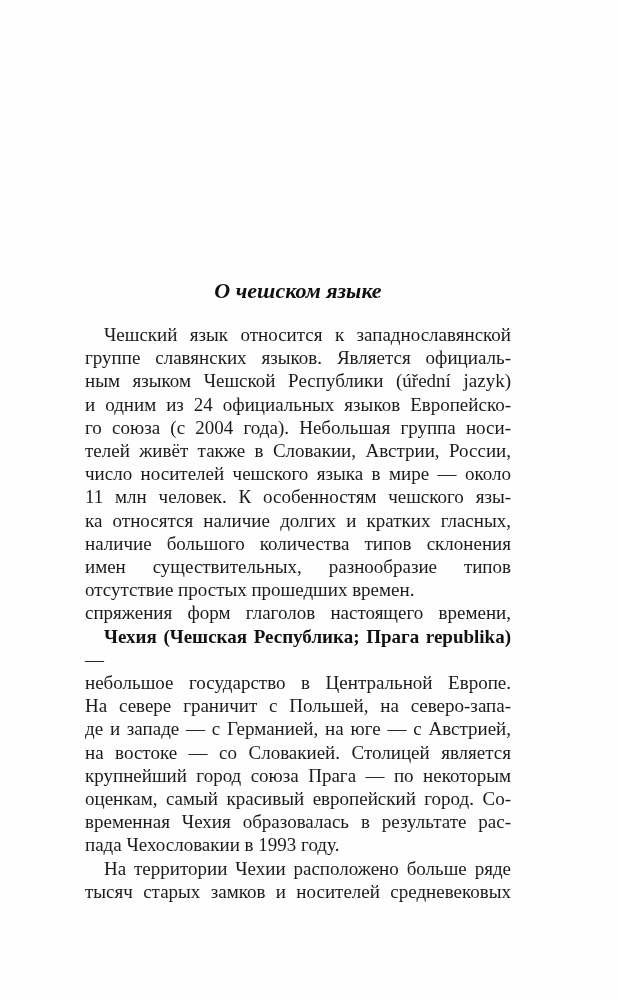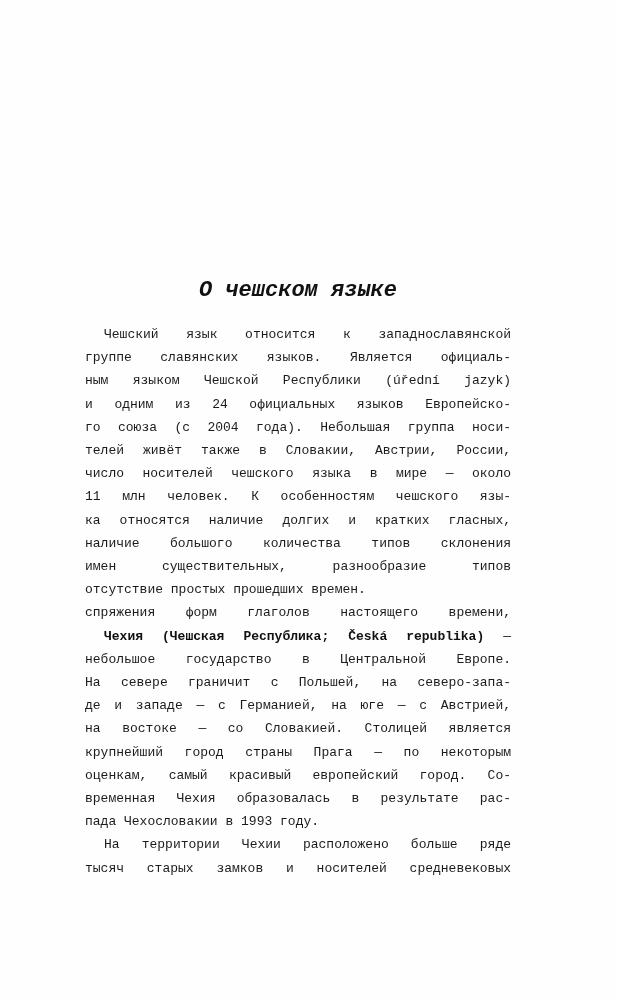--- a/index.html
+++ b/index.html
@@ -6,21 +6,21 @@
     margin: 0;
     padding: 0;
     background: #ffffff;
   }
   .page {
     position: relative;
     width: 618px;
     height: 1000px;
     background: #fefefe;
     overflow: hidden;
-    font-family: Liberation Mono, monospace;
+    font-family: Liberation Serif, serif;
     color: #1b1b1b;
   }
   .text-block {
     position: absolute;
     left: 85px;
     top: 276px;
     width: 426px;
   }
   .page-title {
     font-size: 22px;
@@ -28,21 +28,21 @@
     font-style: italic;
     text-align: center;
     line-height: 30px;
     margin: 0 0 17px 0;
     color: #111111;
   }
   .paragraph {
     margin: 0;
   }
   .line {
-    font-size: 13px;
+    font-size: 19px;
     line-height: 23.2px;
     text-align: justify;
     text-align-last: justify;
     white-space: normal;
   }
   .line.indent {
     text-indent: 19px;
   }
   .line.last {
     text-align-last: left;
@@ -68,26 +68,26 @@
           <div class="line">телей живёт также в Словакии, Австрии, России,</div>
           <div class="line">число носителей чешского языка в мире — около</div>
           <div class="line">11 млн человек. К особенностям чешского язы-</div>
           <div class="line">ка относятся наличие долгих и кратких гласных,</div>
           <div class="line">наличие большого количества типов склонения</div>
           <div class="line">имен существительных, разнообразие типов</div>
           <div class="line last">отсутствие простых прошедших времен.</div>
           <div class="line">спряжения форм глаголов настоящего времени,</div>
         </div>
         <div class="paragraph">
-          <div class="line indent"><b>Чехия (Чешская Республика; Česká republika)</b> —</div>
+          <div class="line indent"><b>Чехия (Чешская Республика; Прага republika)</b> —</div>
           <div class="line">небольшое государство в Центральной Европе.</div>
           <div class="line">На севере граничит с Польшей, на северо-запа-</div>
           <div class="line">де и западе — с Германией, на юге — с Австрией,</div>
           <div class="line">на востоке — со Словакией. Столицей является</div>
-          <div class="line">крупнейший город страны Прага — по некоторым</div>
+          <div class="line">крупнейший город союза Прага — по некоторым</div>
           <div class="line">оценкам, самый красивый европейский город. Со-</div>
           <div class="line">временная Чехия образовалась в результате рас-</div>
           <div class="line last">пада Чехословакии в 1993 году.</div>
         </div>
         <div class="paragraph">
           <div class="line indent">На территории Чехии расположено больше ряде</div>
           <div class="line">тысяч старых замков и носителей средневековых</div>
         </div>
       </div>
   </div>

